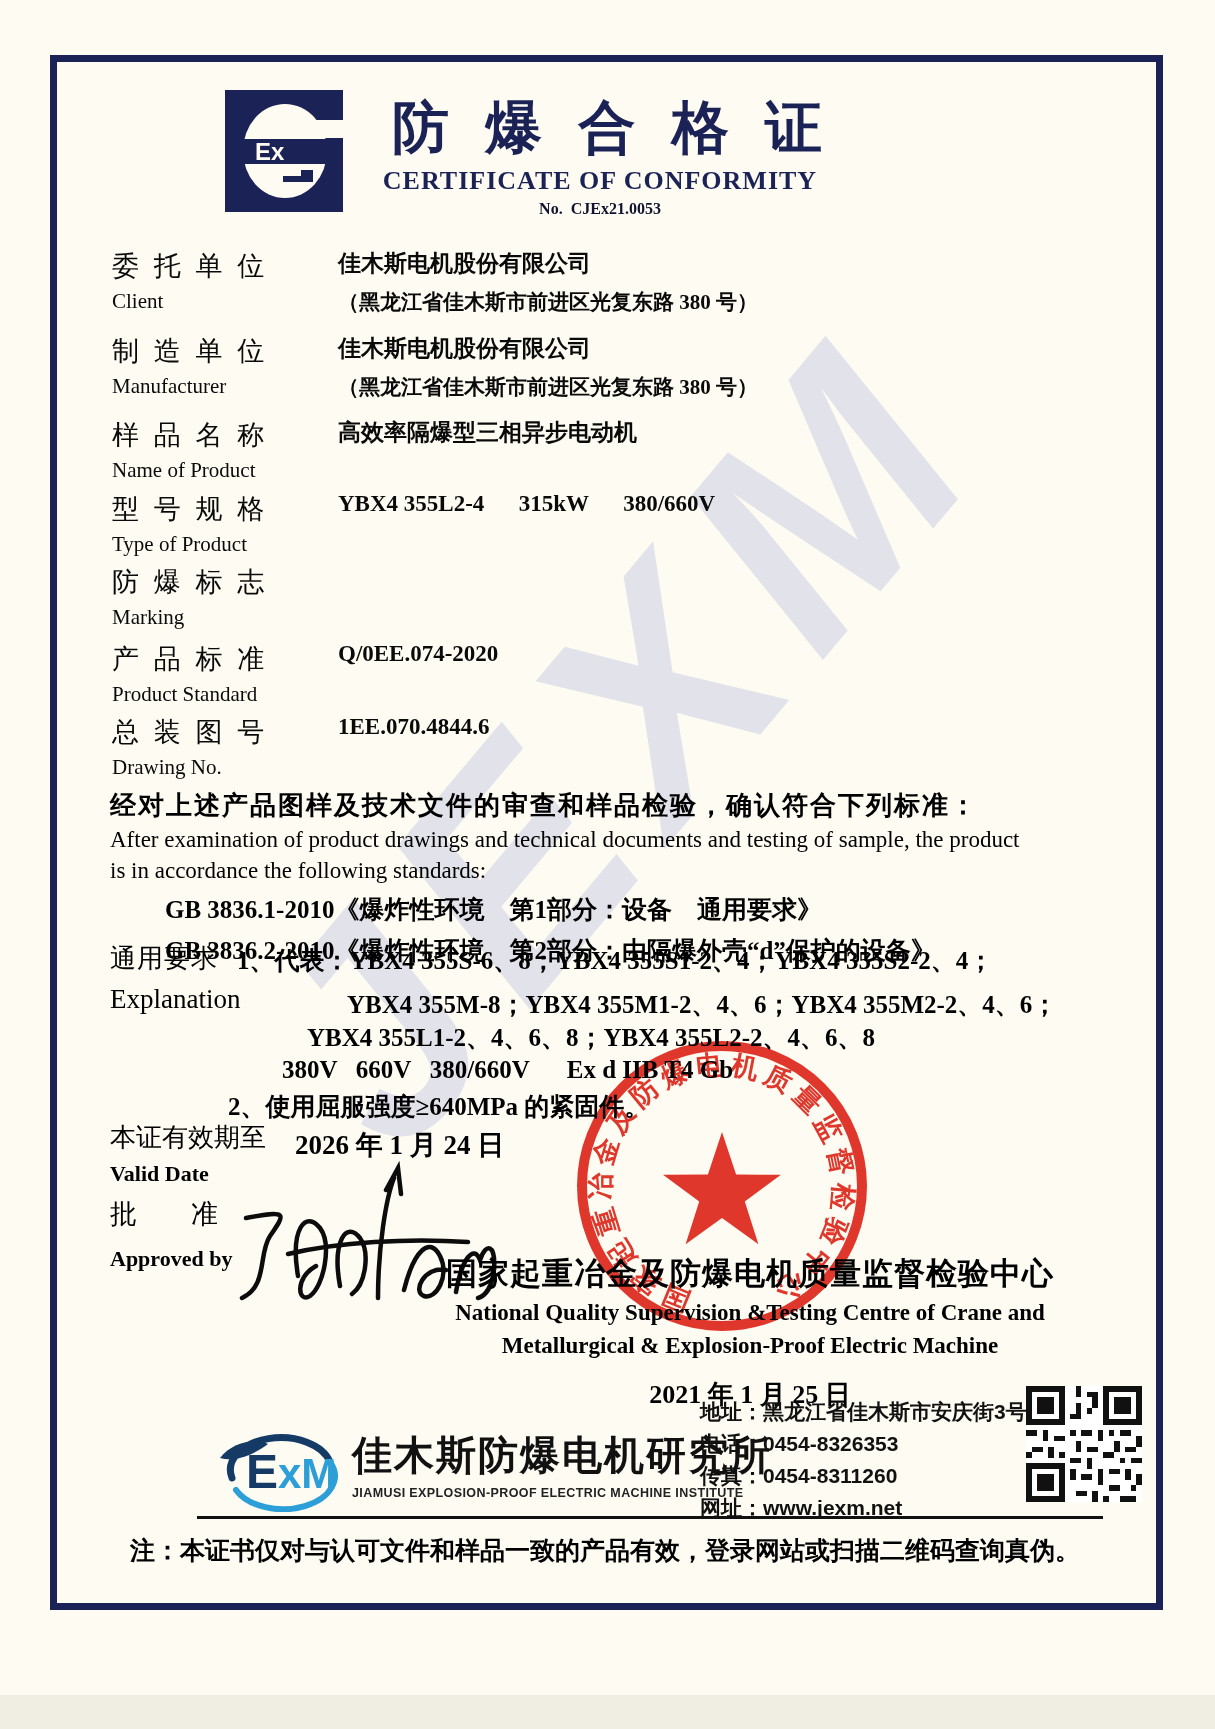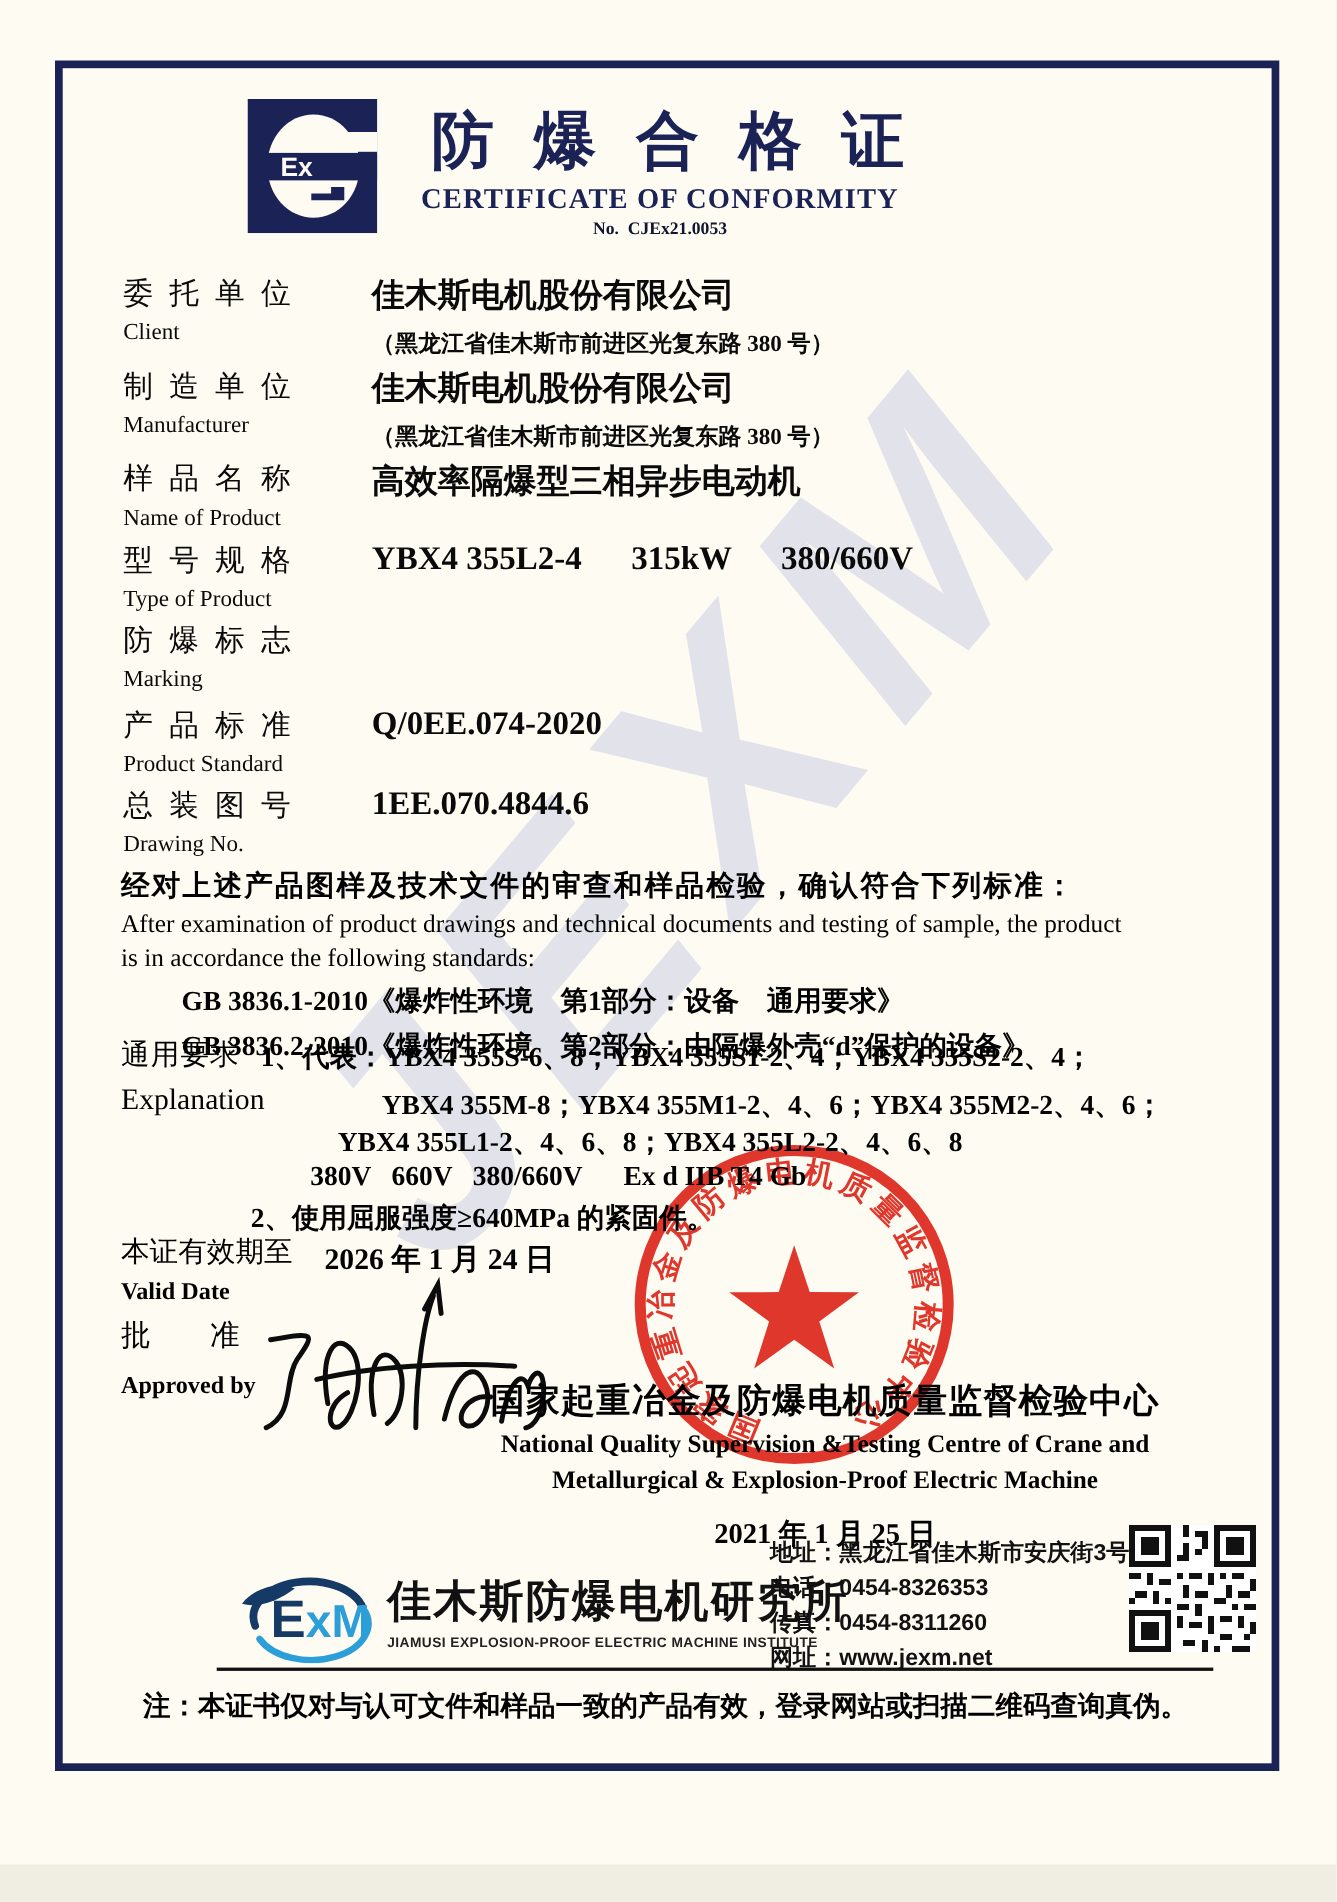--- a/index.html
+++ b/index.html
@@ -22,21 +22,21 @@
   .title-en { left:330px; top:166px; width:540px; text-align:center; font-size:26px;
     font-weight:bold; letter-spacing:1px; color:#1b2256; white-space:nowrap; }
   .cert-no { left:330px; top:200px; width:540px; text-align:center; font-size:16px;
     font-weight:bold; color:#10142e; white-space:pre; }
 
   
   .field { left:112px; width:980px; display:flex; }
   .f-label { width:226px; flex:0 0 226px; }
   .f-label .cn { font-size:27px; letter-spacing:4px; color:#0a0a0a; white-space:nowrap; }
   .f-label .en { font-size:21px; color:#0a0a0a; margin-top:5px; }
-  .f-value .main { font-size:30px; font-weight:bold; color:#0a0a0a; white-space:pre; }
+  .f-value .main { font-size:23px; font-weight:bold; color:#0a0a0a; white-space:pre; }
   .f-value .sub { font-size:21px; font-weight:bold; color:#0a0a0a; margin-top:9px; }
 
   .stmt { left:110px; top:788px; width:985px; }
   .stmt .cn { font-size:26px; font-weight:bold; letter-spacing:2px; }
   .stmt .en { font-size:23px; line-height:1.22; margin-top:3px; }
   .std { font-size:25px; font-weight:bold; margin-left:55px; margin-top:8px; white-space:nowrap; }
 
   .expl-label { left:110px; top:941px; }
   .expl-label .cn { font-size:26px; letter-spacing:1px; }
   .expl-label .en { font-size:27px; margin-top:8px; }

